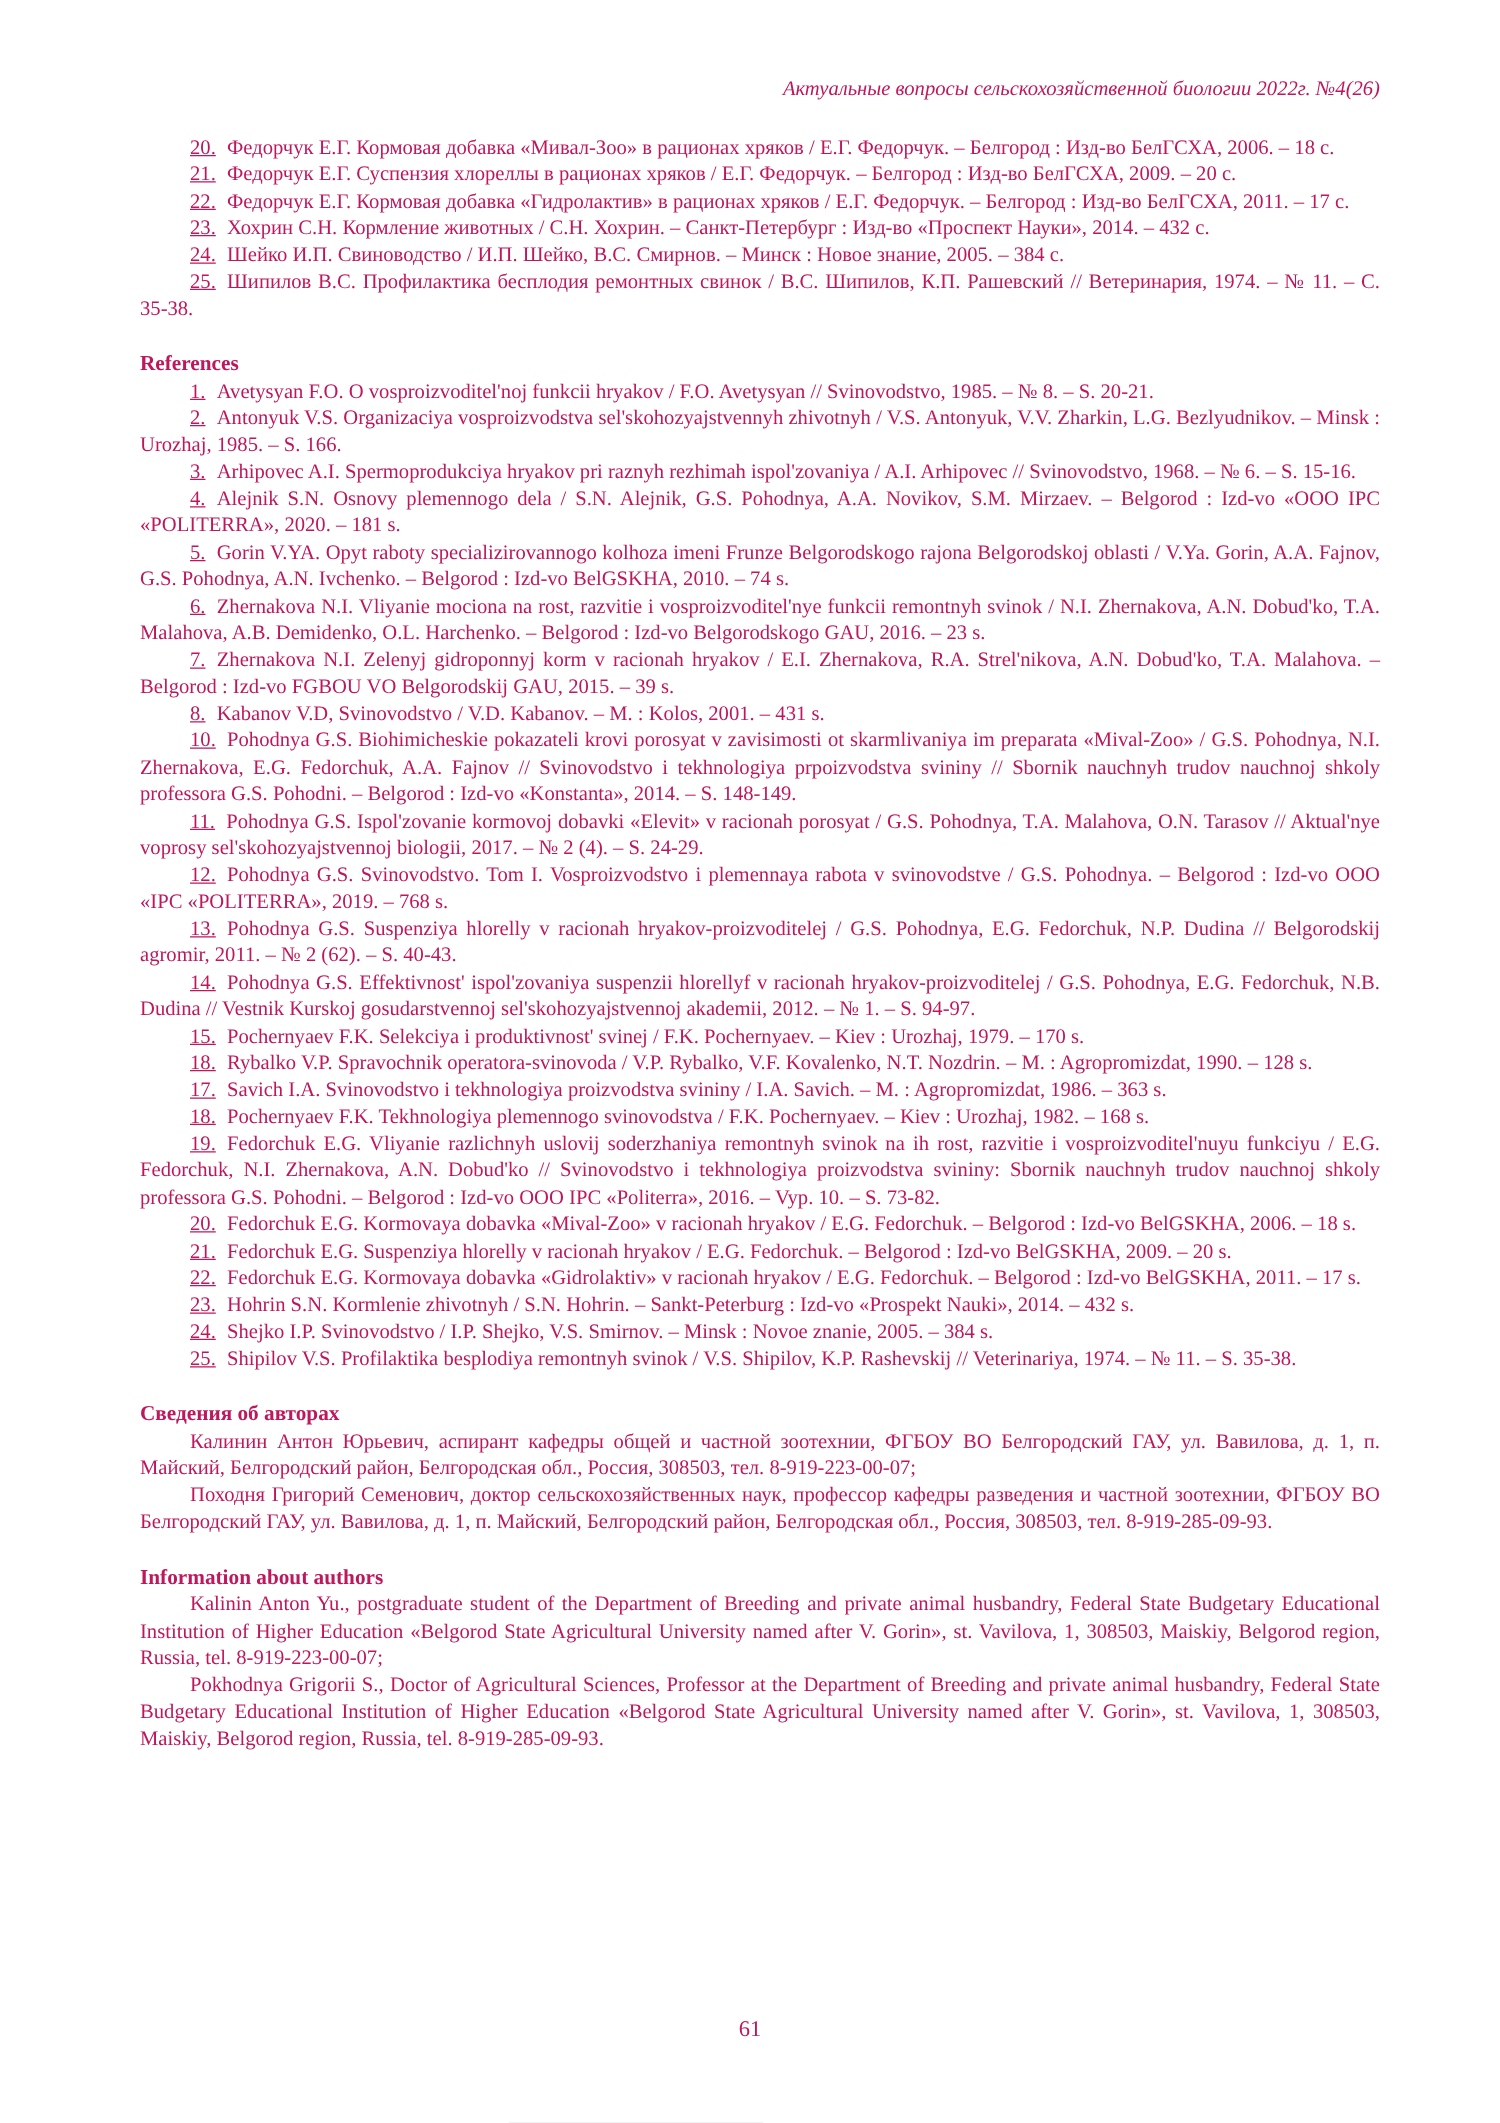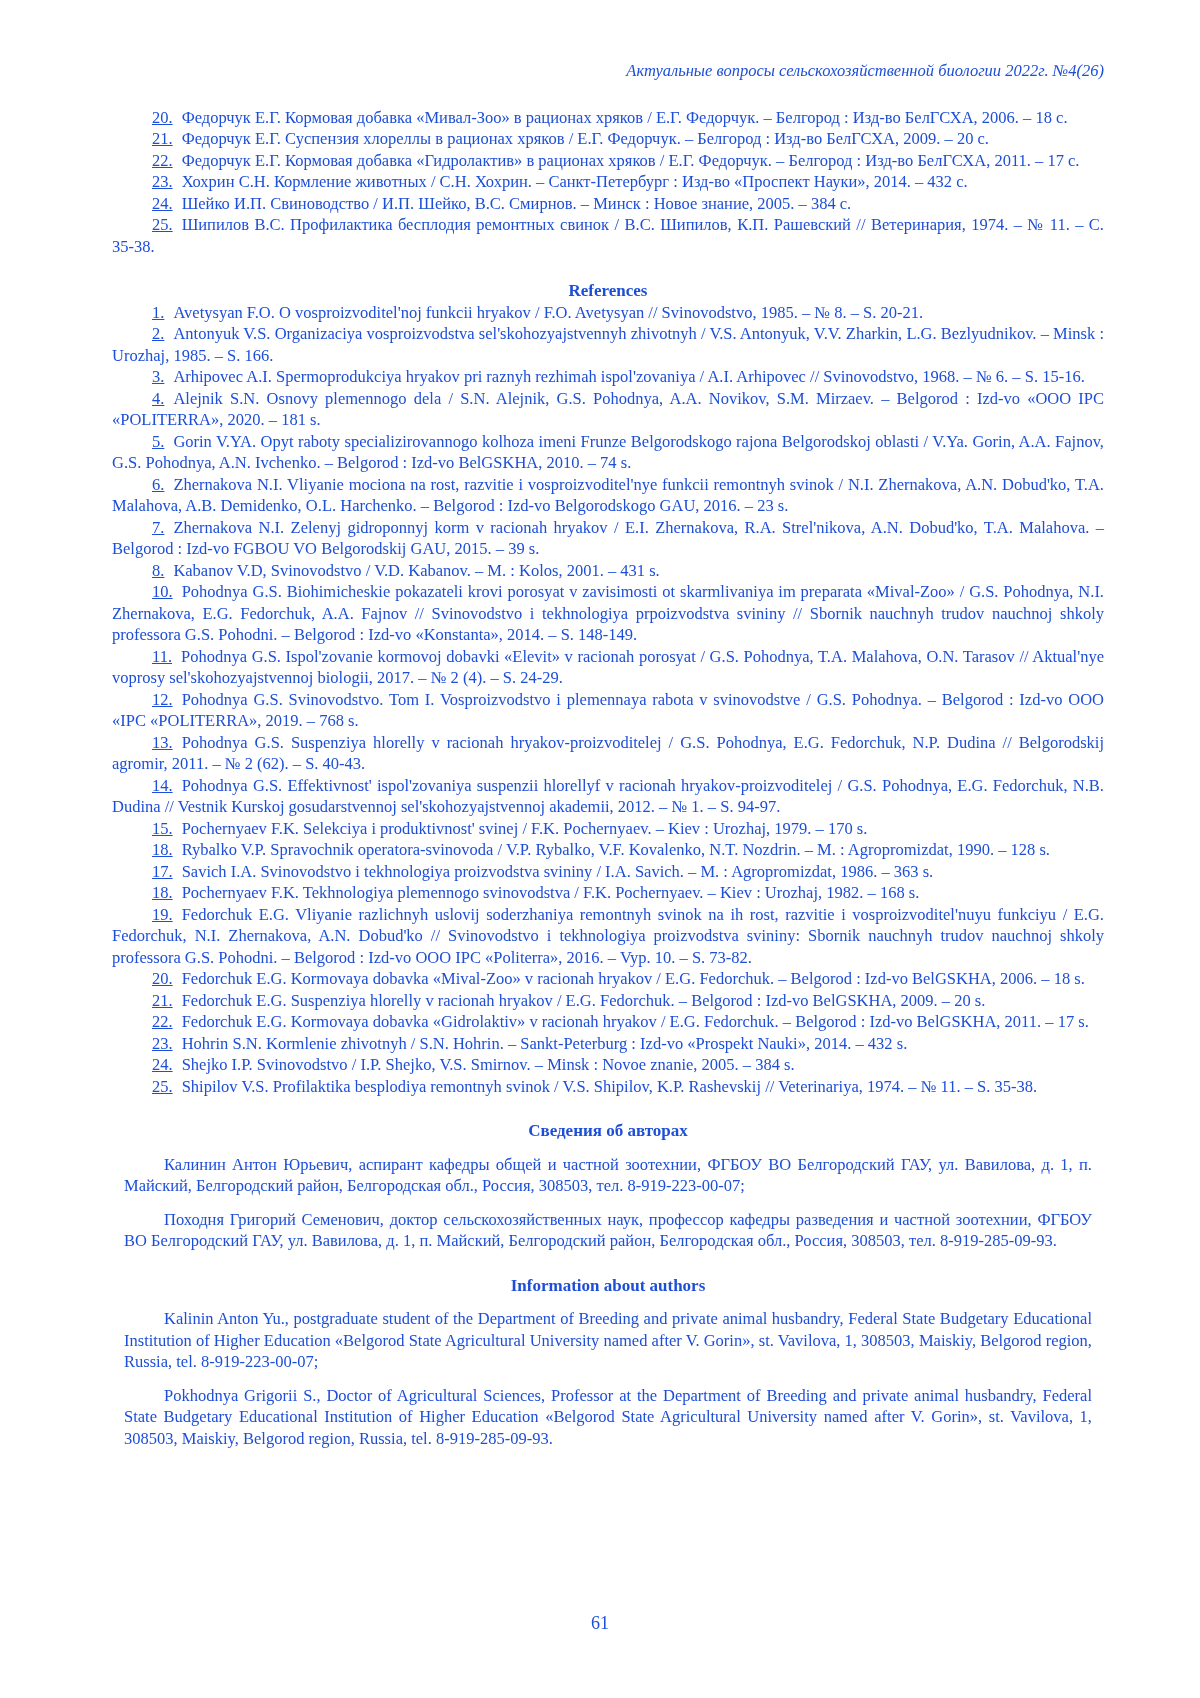--- a/index.html
+++ b/index.html
@@ -2,49 +2,48 @@
 <html><head>
 <meta charset="utf-8">
 <style>
   html, body { margin: 0; padding: 0; background: #e8e8e8; }
   .page {
     position: relative;
     width: 1200px;
     height: 1698px;
     margin: 0 auto;
     background: #ffffff;
-    color: #1d4ed8;
+    color: #be185d;
     font-family: "Liberation Serif", serif;
     font-size: 16.5px;
     line-height: 21.5px;
     box-sizing: border-box;
     padding: 60px 96px 0 112px;
     overflow: hidden;
   }
   .journal-header {
     text-align: right;
     font-style: italic;
     margin-bottom: 25px;
     white-space: nowrap;
   }
   .ref-list p.ref {
     margin: 0;
     text-align: justify;
     text-indent: 40px;
   }
   .ref-num { margin-right: 9px; text-decoration: underline; }
   .section-heading {
-    text-align: center;
     font-weight: bold;
     font-size: 17px;
     margin: 23px 0 0 0;
     line-height: 21.5px;
   }
   p.para {
-    margin: 12px;
+    margin: 0;
     text-align: justify;
     text-indent: 40px;
   }
   .page-number {
     position: absolute;
     left: 0;
     right: 0;
     bottom: 64px;
     text-align: center;
     font-family: Liberation Serif, serif;

